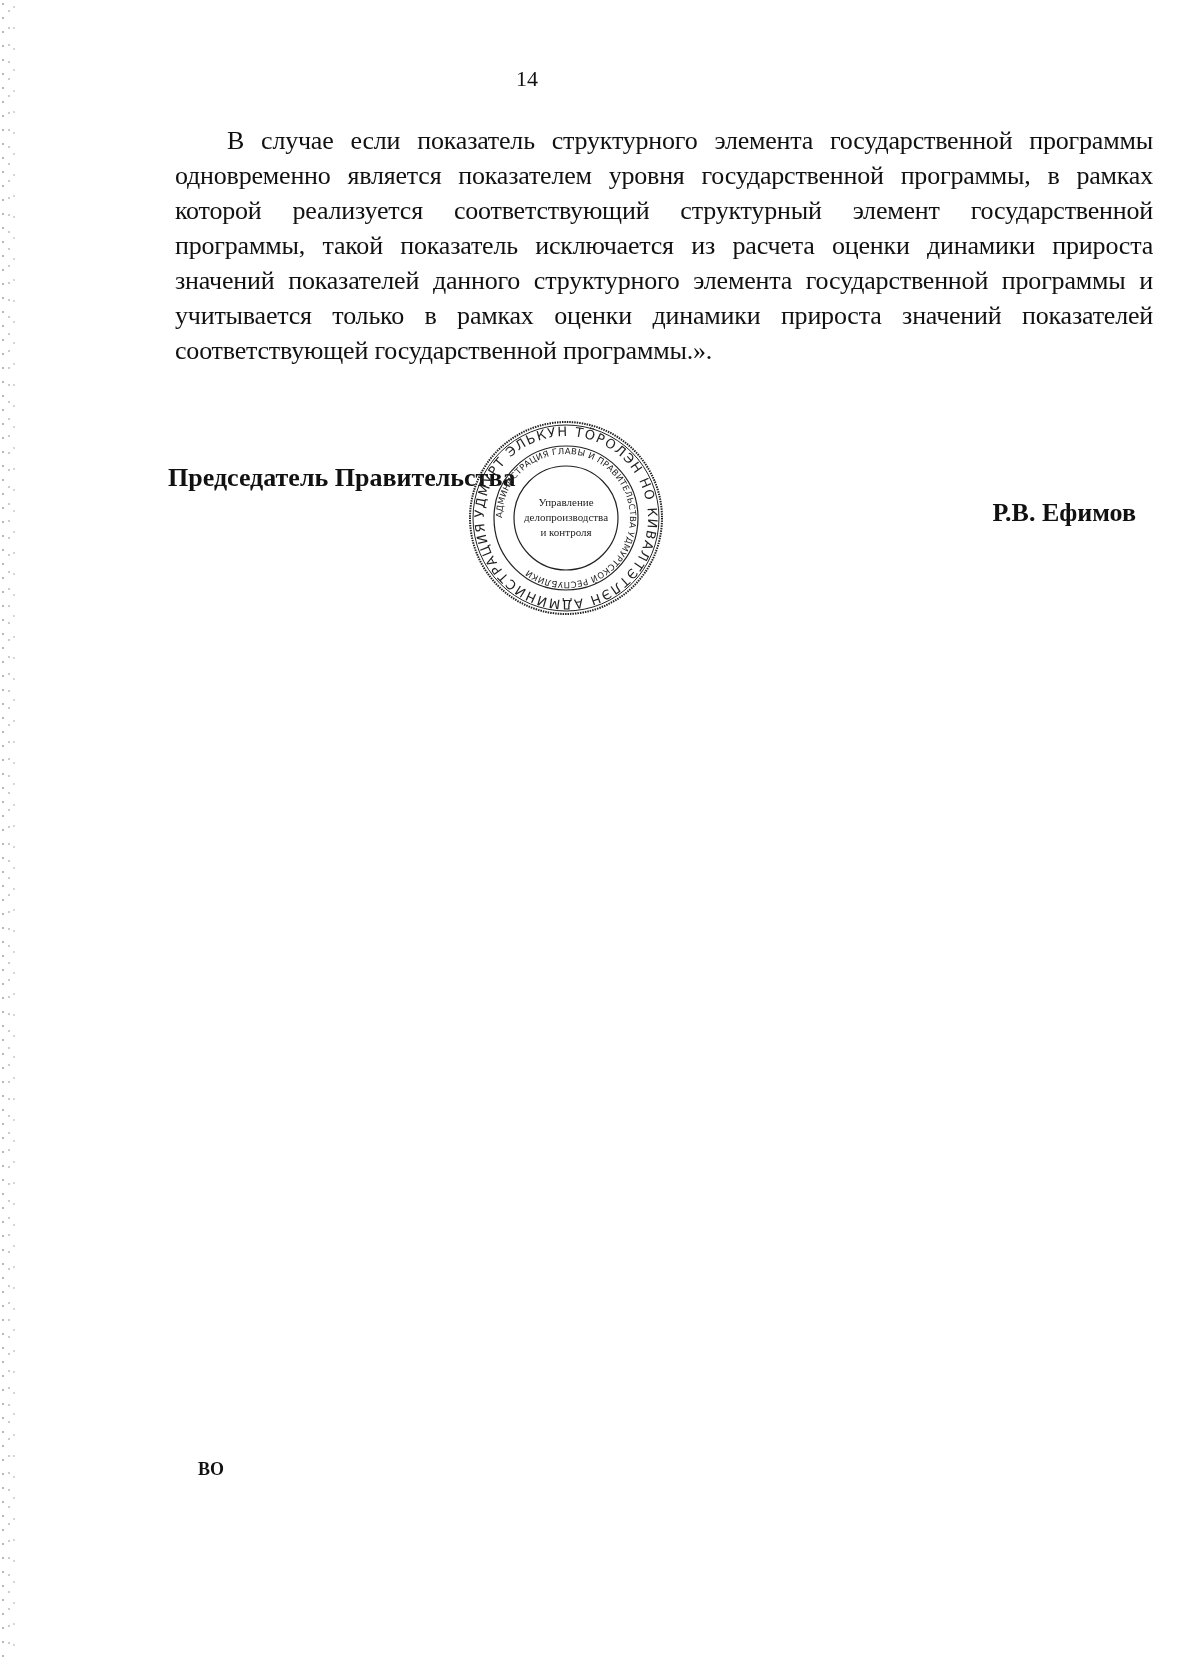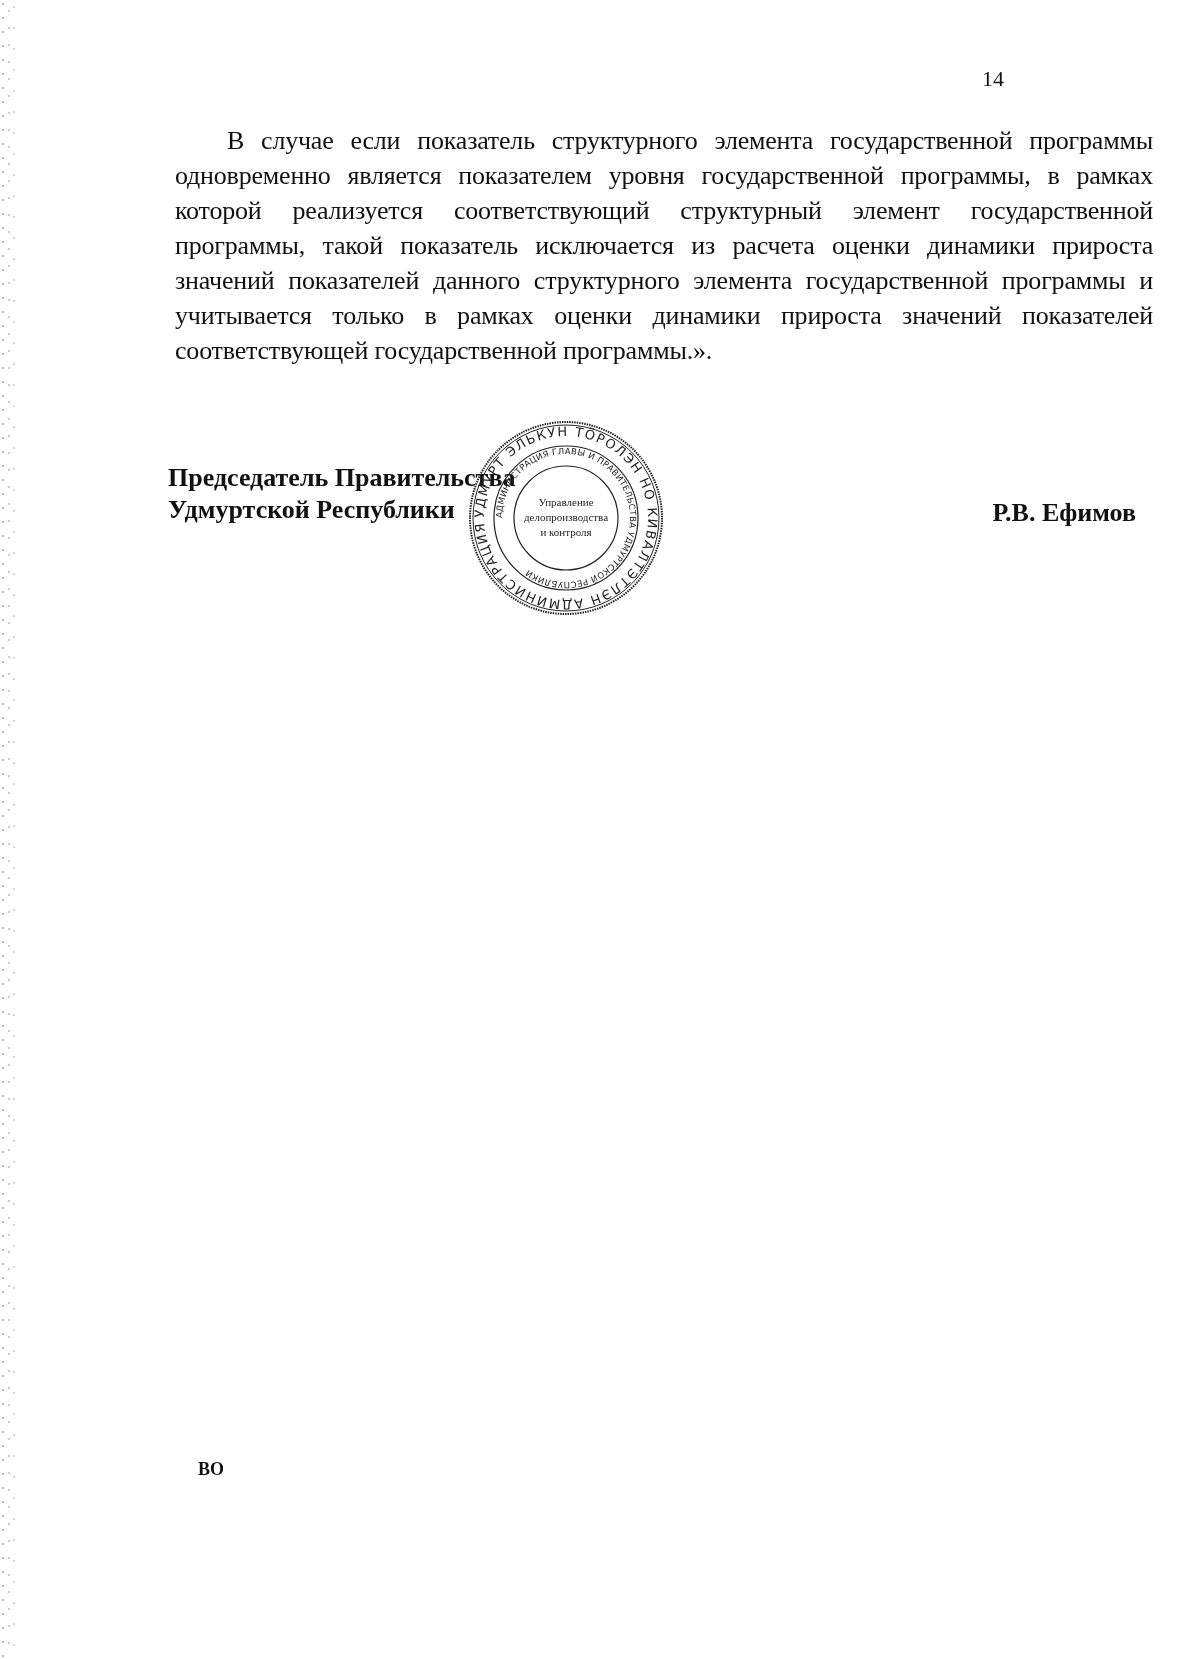--- a/index.html
+++ b/index.html
@@ -26,21 +26,21 @@
         radial-gradient(circle at 9px 11px, rgba(0,0,0,0.25) 0.8px, transparent 1.2px),
         radial-gradient(circle at 14px 7px, rgba(0,0,0,0.2) 0.7px, transparent 1.1px);
       background-size: 18px 14px, 18px 17px, 18px 21px;
       opacity: 0.8;
     }
     .page-number {
       position: absolute;
       left: 0;
       width: 1004px;
       top: 66px;
-      text-align: right;
+      text-align: center;
       font-size: 22px;
       padding-left: 50px;
       box-sizing: border-box;
     }
     .body-text {
       position: absolute;
       left: 168px;
       top: 116px;
       width: 978px;
       font-size: 26px;
@@ -90,21 +90,20 @@
 <body>
 
 <div class="scan-edge"></div>
 
 <div class="page-number">14</div>
 
 <p class="body-text">В случае если показатель структурного элемента государственной программы одновременно является показателем уровня государственной программы, в рамках которой реализуется соответствующий структурный элемент государственной программы, такой показатель исключается из расчета оценки динамики прироста значений показателей данного структурного элемента государственной программы и учитывается только в рамках оценки динамики прироста значений показателей соответствующей государственной программы.».</p>
 
 <div class="signature-block">
   <div>Председатель Правительства</div>
-  <div>Удмуртской Республики</div>
 </div>
 
 <div class="stamp">
   <svg viewBox="0 0 200 200" xmlns="http://www.w3.org/2000/svg">
     <defs>
       <path id="outerPath" d="M100,100 m-82,0 a82,82 0 1,1 164,0 a82,82 0 1,1 -164,0"></path>
       <path id="innerPath" d="M100,100 m-64,0 a64,64 0 1,1 128,0 a64,64 0 1,1 -128,0"></path>
     </defs>
     <circle cx="100" cy="100" r="96" fill="none" stroke="#222" stroke-width="2" stroke-dasharray="1.5 1"></circle>
     <circle cx="100" cy="100" r="93" fill="none" stroke="#222" stroke-width="1"></circle>

